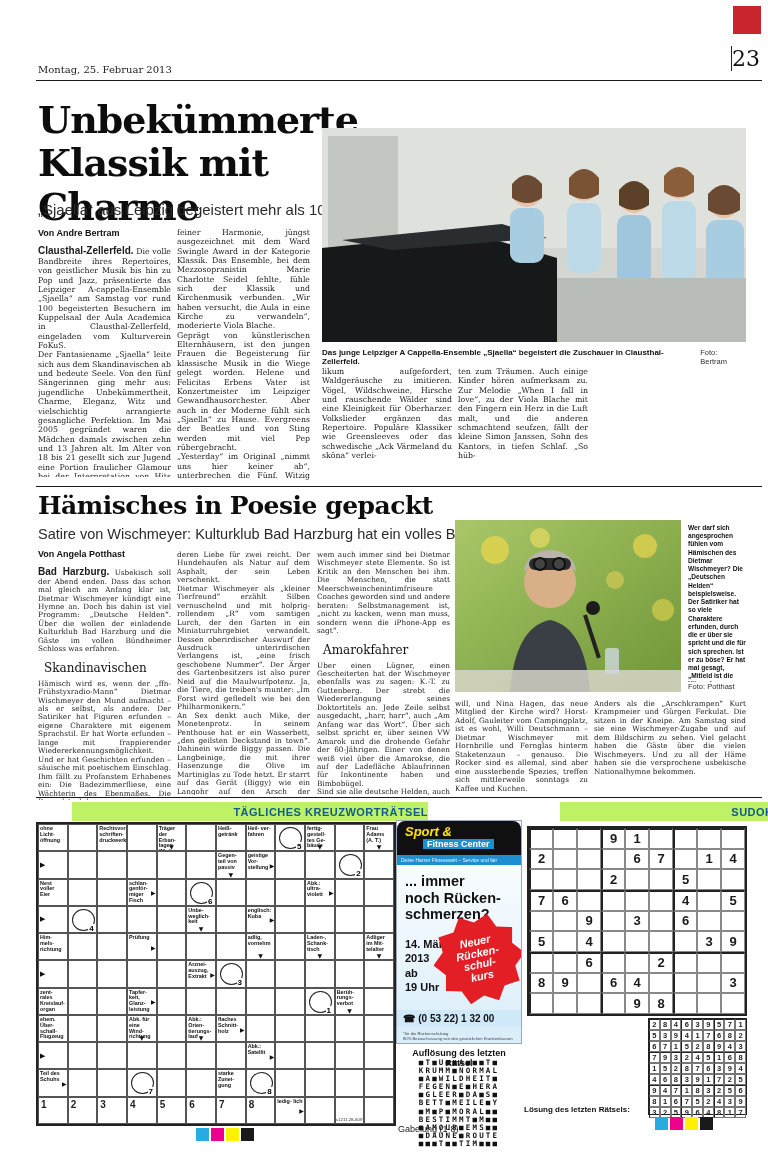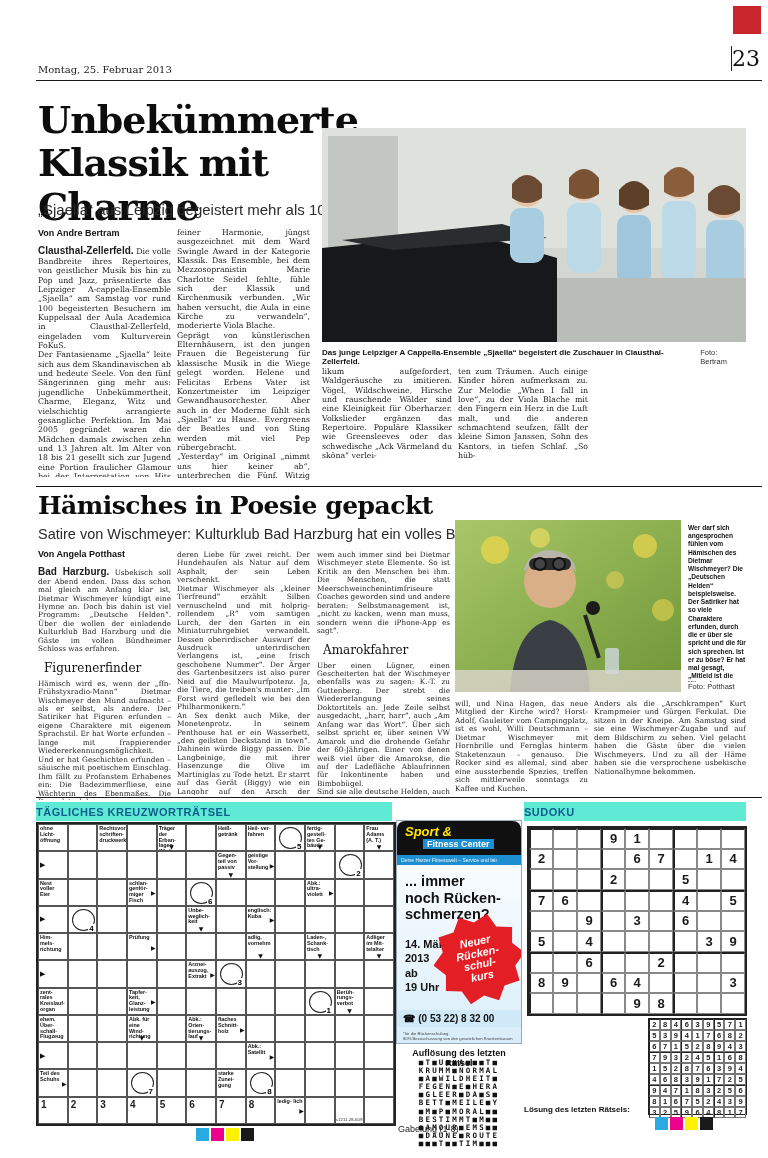--- a/index.html
+++ b/index.html
@@ -17,21 +17,21 @@
   .subhead{font-family:"Liberation Sans",sans-serif;font-size:15px;color:#2b2b2b;}
   .byline{font-family:"Liberation Sans",sans-serif;font-size:9px;font-weight:bold;color:#111;margin-bottom:7px;}
   .bodytext{font-size:7.8px;line-height:1.2;text-align:justify;white-space:pre-line;color:#1c1c1c;overflow:hidden;}
   .bodytext2{font-size:7.3px;line-height:1.16;text-align:justify;white-space:pre-line;color:#1c1c1c;overflow:hidden;}
   .lead{font-family:"Liberation Sans",sans-serif;font-weight:bold;font-size:10px;}
   .crosshead{font-size:12px;font-weight:500;margin:7px 0 5px 6px;color:#111;font-family:"DejaVu Serif",serif;}
   .caption{font-family:"Liberation Sans",sans-serif;font-size:8px;font-weight:bold;color:#111;}
   .credit{font-family:"Liberation Sans",sans-serif;font-size:7.5px;color:#333;font-weight:normal;}
   .sidecap{font-family:"Liberation Sans",sans-serif;font-size:6.6px;line-height:1.25;color:#111;font-weight:bold;}
   
-  .bar{background:#5eead4;color:#0f5c8e;font-family:"Liberation Sans",sans-serif;font-weight:bold;font-size:11px;display:flex;align-items:center;justify-content:flex-start;letter-spacing:0.5px;}
+  .bar{background:#bef264;color:#0f5c8e;font-family:"Liberation Sans",sans-serif;font-weight:bold;font-size:11px;display:flex;align-items:center;justify-content:flex-end;letter-spacing:0.5px;margin-left:36px;}
   
   .xw-grid{display:grid;grid-template-columns:repeat(12,1fr);grid-template-rows:repeat(11,1fr);border:2px solid #222;background:#fff;}
   .xw-cell{border:0.5px solid #555;position:relative;overflow:hidden;}
   .xw-clue{font-family:"Liberation Sans",sans-serif;font-size:5.4px;line-height:1.08;font-weight:bold;color:#111;padding:1px 1px;}
   .xw-num{font-family:"Liberation Sans",sans-serif;font-size:10px;font-weight:bold;color:#222;padding:1px 0 0 2px;}
   .xw-id{font-family:"Liberation Sans",sans-serif;font-size:4.4px;color:#333;position:absolute;bottom:1px;right:1px;}
   .circ{position:absolute;left:3px;top:2px;width:21px;height:20px;border:1.3px solid #222;border-radius:50%;}
   .circ span{position:absolute;right:-1px;bottom:-3px;font-family:"Liberation Sans",sans-serif;font-size:8px;font-weight:bold;background:#fff;padding:0 1px;}
   .ar{position:absolute;right:0px;top:50%;transform:translateY(-50%);font-size:6px;color:#111;}
   .ad2{position:absolute;left:50%;bottom:0px;transform:translateX(-50%);font-size:6px;color:#111;}
@@ -127,21 +127,21 @@
   <div class="abs bodytext" style="left:322px;top:367px;width:130px;height:114px;">likum aufgefordert, Waldgeräusche zu imitieren. Vögel, Wildschweine, Hirsche und rauschende Wälder sind eine Kleinigkeit für Oberharzer. Volkslieder ergänzen das Repertoire. Populäre Klassiker wie Greensleeves oder das schwedische „Ack Värmeland du sköna“ verlei-</div>
 
   <div class="rule" style="left:36px;top:486px;width:726px;"></div>
 
   <div class="abs hl2" style="left:38px;top:491px;width:500px;">Hämisches in Poesie gepackt</div>
   <div class="abs subhead" style="left:38px;top:526px;width:640px;font-size:14.5px;">Satire von Wischmeyer: Kulturklub Bad Harzburg hat ein volles Bündheimer Schloss</div>
 
   <div class="abs" style="left:38px;top:549px;width:133px;height:246px;">
     <div class="byline">Von Angela Potthast</div>
     <div class="bodytext2"><span class="lead">Bad Harzburg.</span><span> Usbekisch soll der Abend enden. Dass das schon mal gleich am Anfang klar ist, Dietmar Wischmeyer kündigt eine Hymne an. Doch bis dahin ist viel Programm: „Deutsche Helden“. Über die wollen der einladende Kulturklub Bad Harzburg und die Gäste im vollen Bündheimer Schloss was erfahren.</span></div>
-    <div class="crosshead">Figurenerfinder</div>
+    <div class="crosshead">Skandinavischen</div>
     <div class="bodytext2" style="height:120px;">Hämisch wird es, wenn der „ffn-Frühstyxradio-Mann“ Dietmar Wischmeyer den Mund aufmacht – als er selbst, als andere. Der Satiriker hat Figuren erfunden – eigene Charaktere mit eigenem Sprachstil. Er hat Worte erfunden – lange mit frappierender Wiedererkennungsmöglichkeit. Und er hat Geschichten erfunden – säuische mit poetischem Einschlag. Ihm fällt zu Profanstem Erhabenes ein: Die Badezimmerfliese, eine Wächterin des Ebenmaßes. Die Doppelsteckdose,</div>
   </div>
   <div class="abs bodytext2" style="left:177px;top:551px;width:133px;height:244px;">deren Liebe für zwei reicht. Der Hundehaufen als Natur auf dem Asphalt, der sein Leben verschenkt.
 Dietmar Wischmeyer als „kleiner Tierfreund“ erzählt Silben vernuschelnd und mit holprig-rollendem „R“ vom samtigen Lurch, der den Garten in ein Miniaturruhrgebiet verwandelt. Dessen oberirdischer Auswurf der Ausdruck unterirdischen Verlangens ist, „eine frisch geschobene Nummer“. Der Ärger des Gartenbesitzers ist also purer Neid auf die Maulwurfpotenz. Ja, die Tiere, die treiben's munter: „Im Forst wird gefledelt wie bei den Philharmonikern.“
 An Sex denkt auch Mike, der Monetenprotz. In seinem Penthouse hat er ein Wasserbett, „den geilsten Deckstand in town“. Dahinein würde Biggy passen. Die Langbeinige, die mit ihrer Hasenzunge die Olive im Martiniglas zu Tode hetzt. Er starrt auf das Gerät (Biggy) wie ein Langohr auf den Arsch der Schlange, wenn es auf seine Frau wartet.
 Exkremente von wem auch immer und Geschlechtsverkehr zwischen</div>
   <div class="abs" style="left:317px;top:551px;width:133px;height:244px;">
     <div class="bodytext2">wem auch immer sind bei Dietmar Wischmeyer stete Elemente. So ist Kritik an den Menschen bei ihm. Die Menschen, die statt Meerschweinchenintimfriseure Coaches geworden sind und andere beraten: Selbstmanagement ist, „nicht zu kacken, wenn man muss, sondern wenn die iPhone-App es sagt“.</div>
     <div class="crosshead">Amarokfahrer</div>
     <div class="bodytext2" style="height:135px;">Über einen Lügner, einen Gescheiterten hat der Wischmeyer ebenfalls was zu sagen: K.-T. zu Guttenberg. Der strebt die Wiedererlangung seines Doktortitels an. Jede Zeile selbst ausgedacht, „harr, harr“, auch „Am Anfang war das Wort“. Über sich selbst spricht er, über seinen VW Amarok und die drohende Gefahr der 60-Jährigen. Einer von denen weiß viel über die Amarokse, die auf der Ladefläche Ablaufrinnen für Inkontinente haben und Bimbobügel.
@@ -485,21 +485,21 @@
 ab
 19 Uhr</div>
     <div class="burst" style="right:-4px;top:92px;">
       <span>Neuer
 Rücken-
 schul-
 kurs</span>
     </div>
     <div class="ad-phone" style="position:absolute;left:0;bottom:16px;width:116px;">
       <span>☎</span>
-      <span>(0 53 22) 8 32 00</span>
+      <span>(0 53 22) 1 32 00</span>
     </div>
     <div class="ad-fine" style="position:absolute;left:0;bottom:0;">*für die Rückenschulung
 80% Bezuschussung von den gesetzlichen Krankenkassen</div>
   </div>
 
   <div class="abs sol-head" style="left:398px;top:1048px;width:122px;text-align:center;">Auflösung des letzten Rätsel</div>
   <div class="abs" style="left:398px;top:1059px;width:122px;" id="sol-words">
       <div class="sol-line">■T■U■■A■■■T■</div>
       <div class="sol-line">KRUMM■NORMAL</div>
       <div class="sol-line">■A■WILDHEIT■</div>

